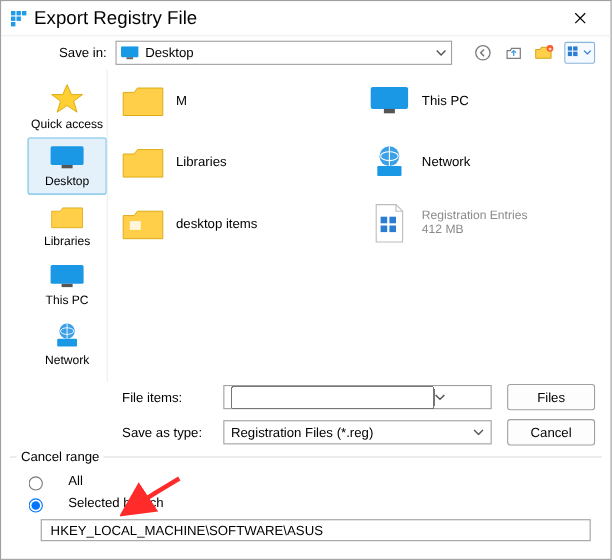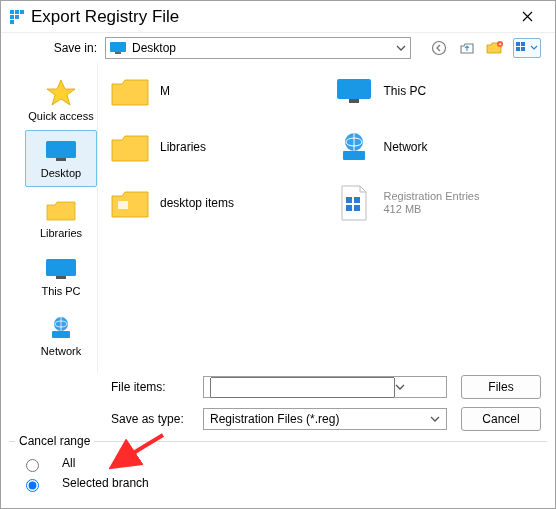--- a/index.html
+++ b/index.html
@@ -407,20 +407,23 @@
     <div class="radios">
       <label class="radio">
         <input type="radio" name="er" style="">
         <span>All</span>
       </label>
       <label class="radio">
         <input type="radio" name="er" checked="" style="">
         <span>Selected branch</span>
       </label>
     </div>
+    <div class="branch-input">
+      <input type="text" value="HKEY_LOCAL_MACHINE\SOFTWARE\ASUS" style="">
+    </div>
   </div>
 
   <svg class="arrow" width="56" height="40" viewBox="0 0 56 40">
     <defs>
       <marker id="ah" markerWidth="8" markerHeight="8" refX="6" refY="4" orient="auto">
         <path d="M0 0 L8 4 L0 8 Z" fill="#ff2a2a"></path>
       </marker>
     </defs>
     <path d="M54 4 Q30 18 6 34" fill="none" stroke="#ff2a2a" stroke-width="4" marker-end="url(#ah)"></path>
   </svg>

